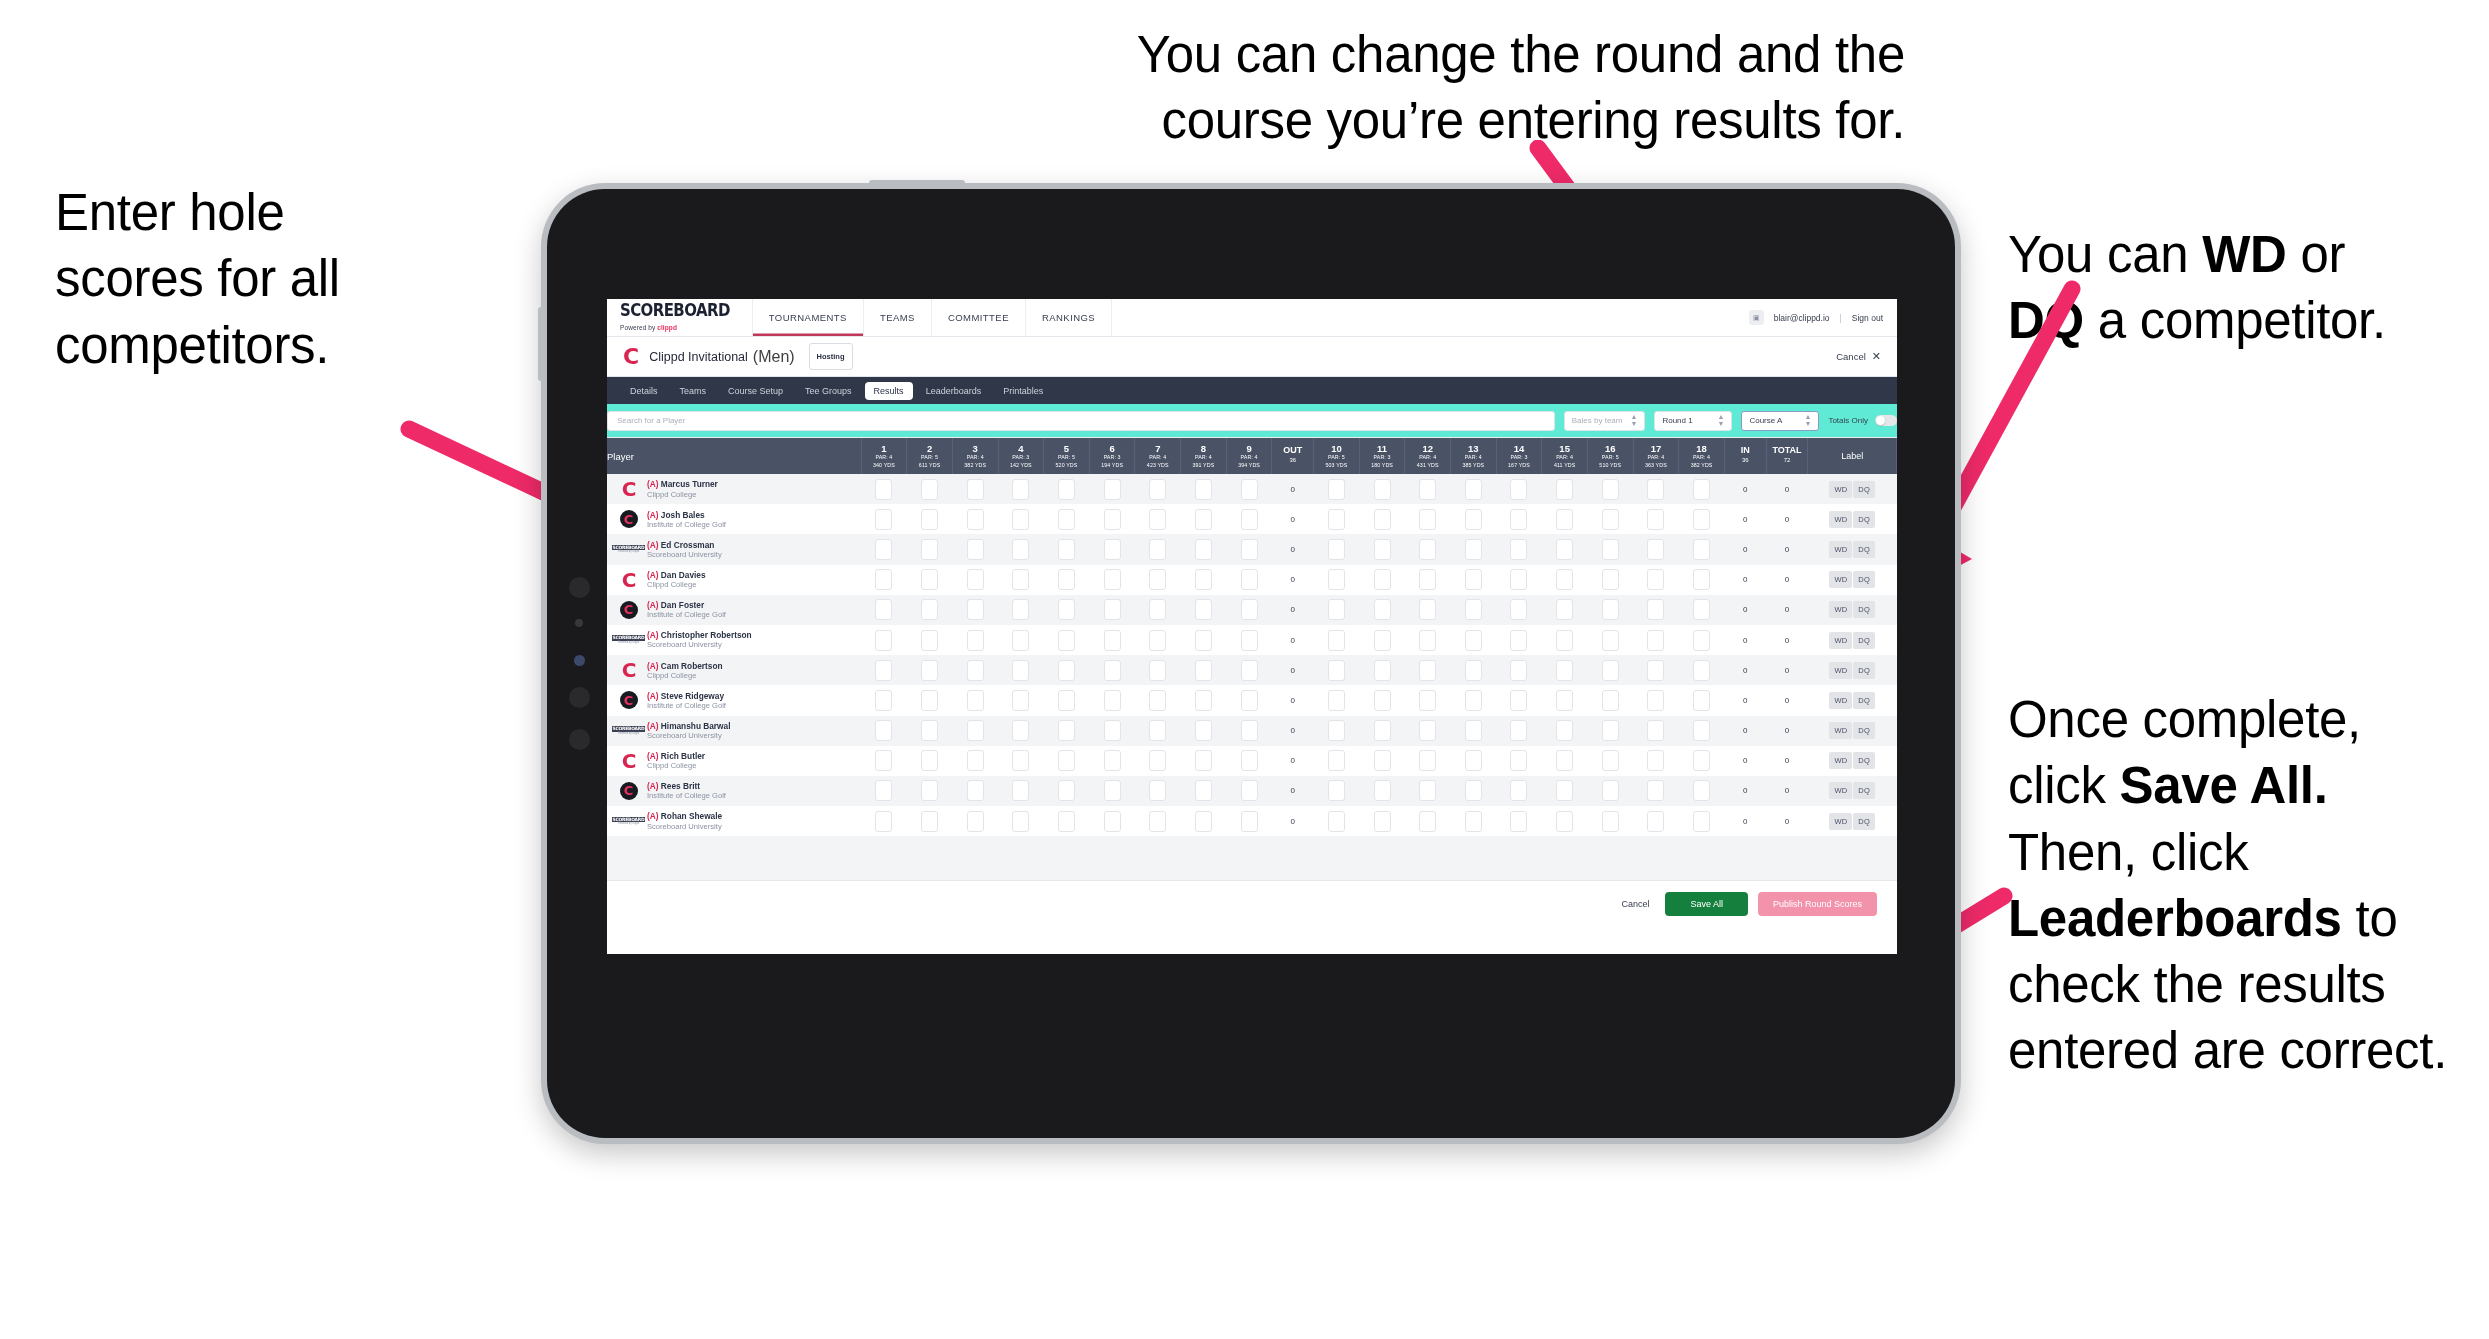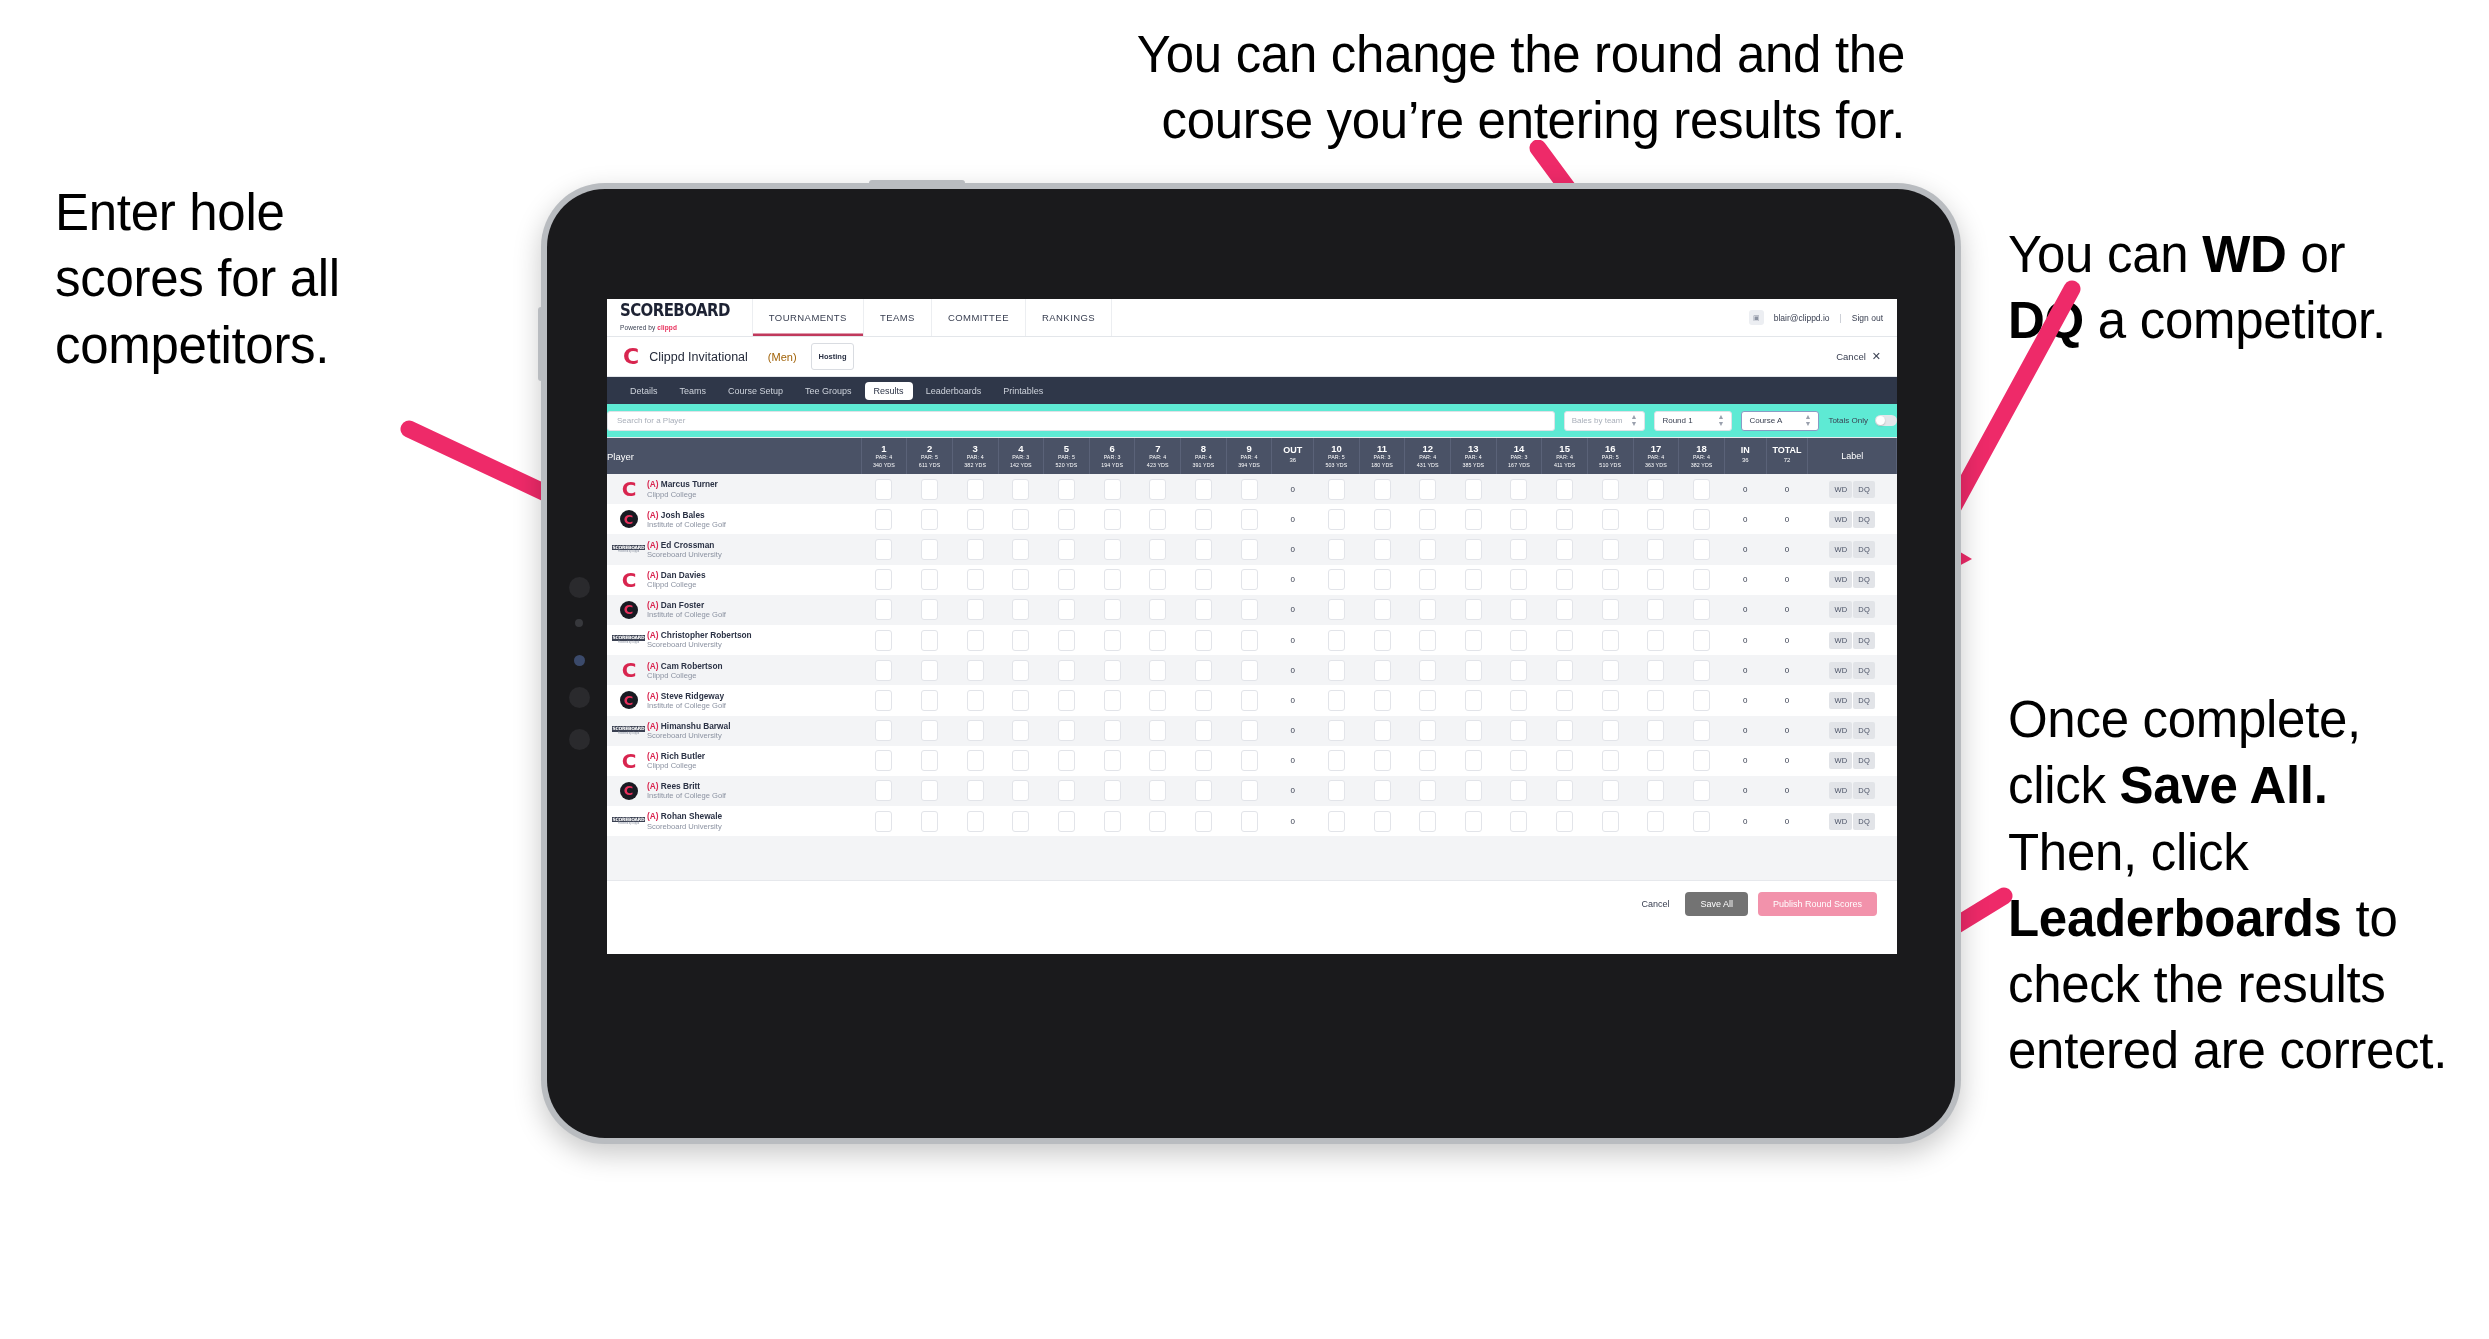--- a/index.html
+++ b/index.html
@@ -109,21 +109,21 @@
   #tour-head{
     height:40px; background:#fff; display:flex; align-items:center;
     padding:0 16px; border-bottom:1px solid #e3e6ea;
   }
   .c-badge{
     font-family:"DejaVu Sans", sans-serif;
     font-weight:700; font-size:22px; color:#d8254f; line-height:1; margin-right:11px;
     letter-spacing:-1px;
   }
   .tour-name{ font-size:12.5px; color:#242a3a; font-weight:400; }
-  .tour-gender{ font-size:11px; color:#a16207; margin-left:20px;}
+  .tour-gender{ font-size:16px; color:#404040; margin-left:5px;}
   .hosting{
     margin-left:14px; font-size:7.5px; font-weight:700; color:#2b3245;
     border:1px solid #d9dce1; border-radius:3px; padding:8px 7px; background:#fff;
   }
   .cancel-x{ margin-left:auto; font-size:9.5px; color:#3a4052; display:flex; align-items:center; gap:6px;}
   .cancel-x .xg{ font-size:11px; }
 
   
   #tabstrip{
     height:27px; background:#2f3749; display:flex; align-items:center;
@@ -214,21 +214,21 @@
   }
 
   
   #tbl-spacer{ height:44px; background:#f3f4f6; }
   #footer{
     height:46px; background:#fff; border-top:1px solid #e6e8ec;
     display:flex; align-items:center; justify-content:flex-end; gap:10px; padding-right:20px;
   }
   .btn-text{ font-size:9px; color:#3a4052; padding:0 6px; }
   .btn-grey{
-    background:#737373; color:#fff; font-size:9px; border-radius:4px; padding:7px 15px; font-weight:400;
+    background:#15803d; color:#fff; font-size:9px; border-radius:4px; padding:7px 25px; font-weight:400;
   }
   .btn-pink{
     background:#f292ab; color:#fff; font-size:9px; border-radius:4px; padding:7px 15px; font-weight:400;
   }
 </style>
 </head>
 <body>
 
 <div class="callout" id="co-top">
   <div>You can change the round and the</div>

